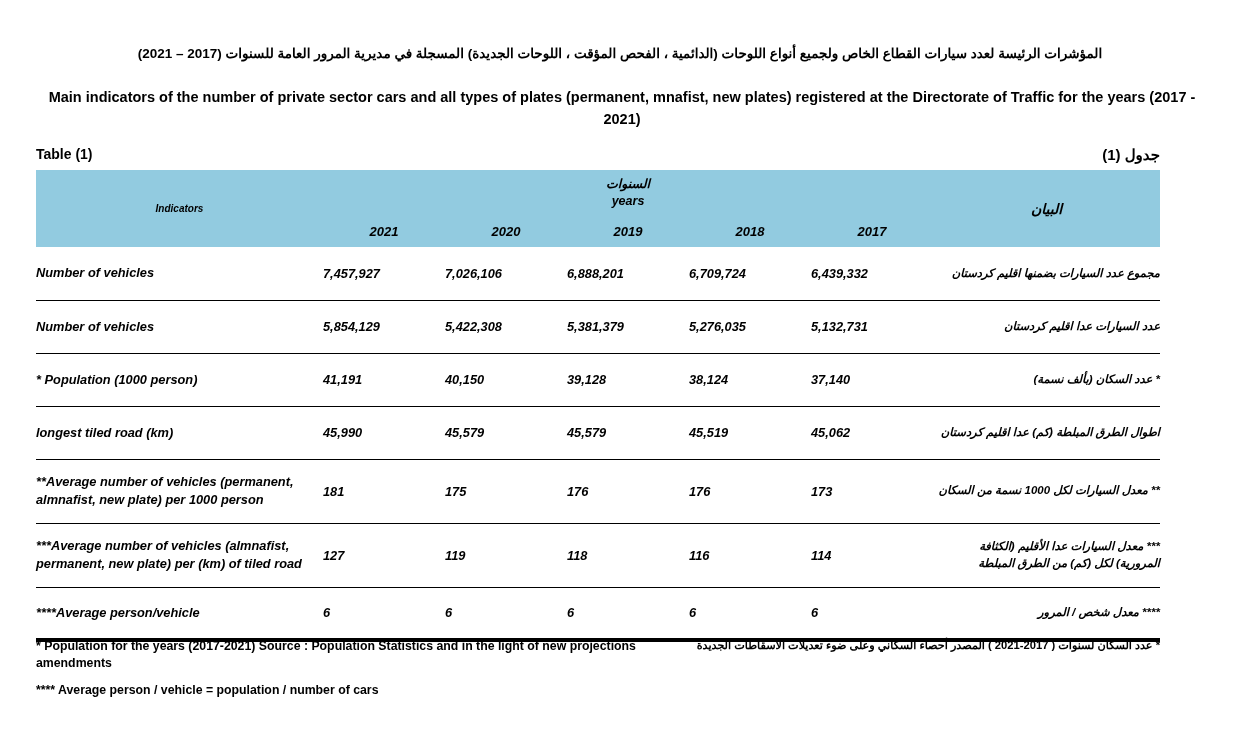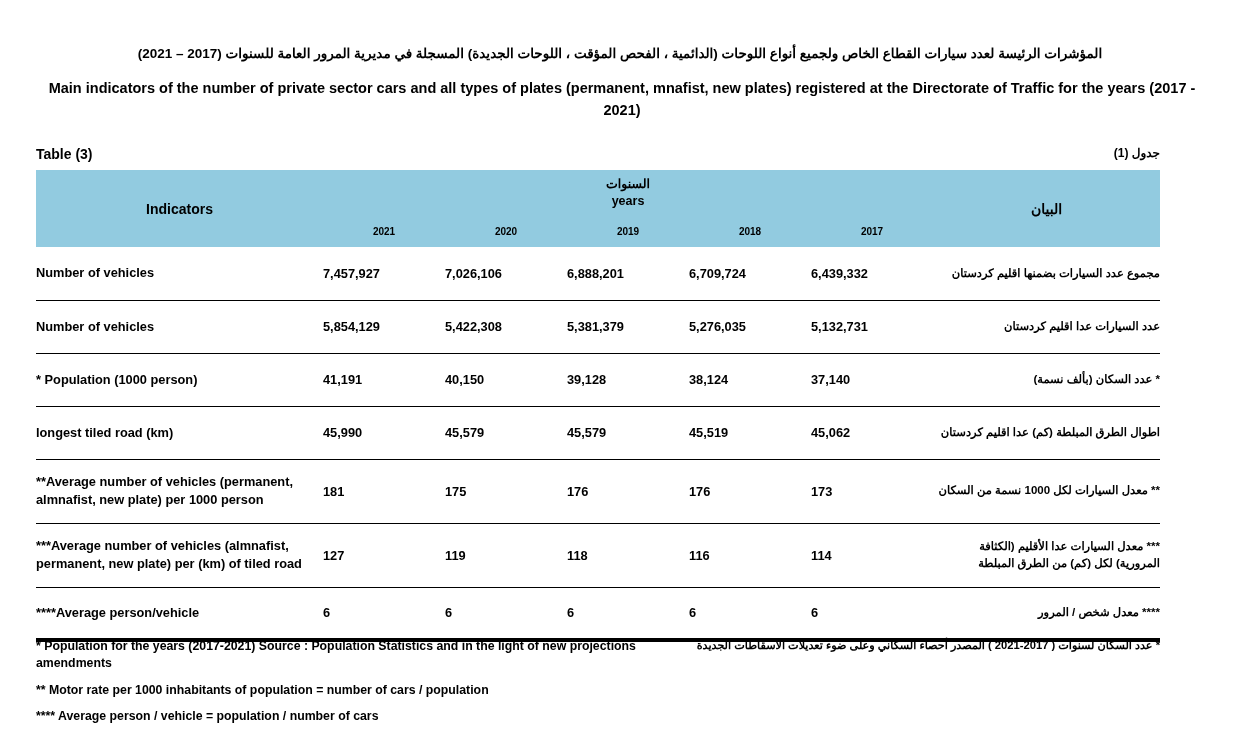--- a/index.html
+++ b/index.html
@@ -23,71 +23,72 @@
     position: absolute;
     top: 44px; left: 60px; width: 1120px;
     text-align: center;
     direction: rtl;
     font-size: 13.5px;
     font-weight: bold;
     line-height: 1.5;
   }
   .title-en {
     position: absolute;
-    top: 77px; left: 36px; width: 1172px;
+    top: 86px; left: 36px; width: 1172px;
     text-align: center;
     font-size: 14.5px;
     font-weight: bold;
     line-height: 1.55;
   }
 
   
   .caption-row {
     position: absolute;
     top: 146px; left: 36px; width: 1124px;
     height: 22px;
   }
   .caption-left {
     position: absolute; left: 0; top: 0;
     font-size: 14px; font-weight: bold;
   }
   .caption-right {
     position: absolute; right: 0; top: 0;
-    font-size: 12px; font-weight: bold;
+    font-size: 15px; font-weight: bold;
     direction: rtl;
     margin-left: 8px;
   }
 
   
   .tbl-wrap {
     position: absolute;
     top: 170px; left: 36px;
     width: 1124px;
   }
   table.main {
     width: 1124px;
     border-collapse: collapse;
     table-layout: fixed;
   }
   table.main td, table.main th {
     border: none;
     padding: 0;
     vertical-align: middle;
+    font-style: italic;
   }
 
   
   .hd {
     background: #92cbe0;
     font-weight: bold;
-    font-size: 14px;
+    font-size: 10px;
     text-align: center;
   }
   .hd-ind { height: 77px; }
   .hd-years-top { height: 45px; font-size: 12.5px; line-height: 1.35; }
-  .hd-year { height: 32px; font-size: 10px; }
+  .hd-year { height: 32px; font-size: 13px; }
   .hd-bayan { height: 77px; font-size: 14px; direction: rtl; }
 
   
   .rule-top   { border-top: 4px solid #000; }
   .rule-bot   { border-bottom: 4px solid #000; }
   .vline-l    { border-left: 4px solid #000; }
   .vline-r    { border-right: 4px solid #000; }
   .thin-bot   { border-bottom: 1.2px solid #000; }
   .row-sep    { border-bottom: 1.6px solid #000; }
 
@@ -145,21 +146,21 @@
 </style>
 </head>
 <body>
 
 <div class="page">
 
   <div class="title-ar">المؤشرات الرئيسة لعدد سيارات القطاع الخاص ولجميع أنواع اللوحات (الدائمية ، الفحص المؤقت ، اللوحات الجديدة) المسجلة في مديرية المرور العامة للسنوات (2017 – 2021)</div>
   <div class="title-en">Main indicators of the number of private sector cars and all types of plates (permanent, mnafist, new plates) registered at the Directorate of Traffic for the years (2017 - 2021)</div>
 
   <div class="caption-row">
-    <div class="caption-left">Table (3)</div>
+    <div class="caption-left">Table (1)</div>
     <div class="caption-right">جدول (1)</div>
   </div>
 
   <div class="tbl-wrap">
     <table class="main">
       <colgroup>
         <col style="width:287px">
         <col style="width:122px">
         <col style="width:122px">
         <col style="width:122px">
@@ -256,21 +257,20 @@
           <td class="cell-ar">**** معدل شخص / المرور</td>
         </tr>
 
       </tbody>
     </table>
   </div>
 
   <div class="notes">
     <div class="notes-left">
       <div class="note-en">* Population for the years (2017-2021) Source :  Population Statistics and in the light of new projections amendments</div>
-      <div class="note-en">** Motor rate per 1000 inhabitants of population = number of cars / population</div>
       <div class="note-en">**** Average person / vehicle = population / number of cars</div>
     </div>
     <div class="notes-right">
       <div class="note-ar">* عدد السكان لسنوات ( 2017-2021 )  المصدر أحصاء السكاني وعلى ضوء تعديلات الاسقاطات الجديدة</div>
     </div>
   </div>
 
 </div>
 
 </body></html>

